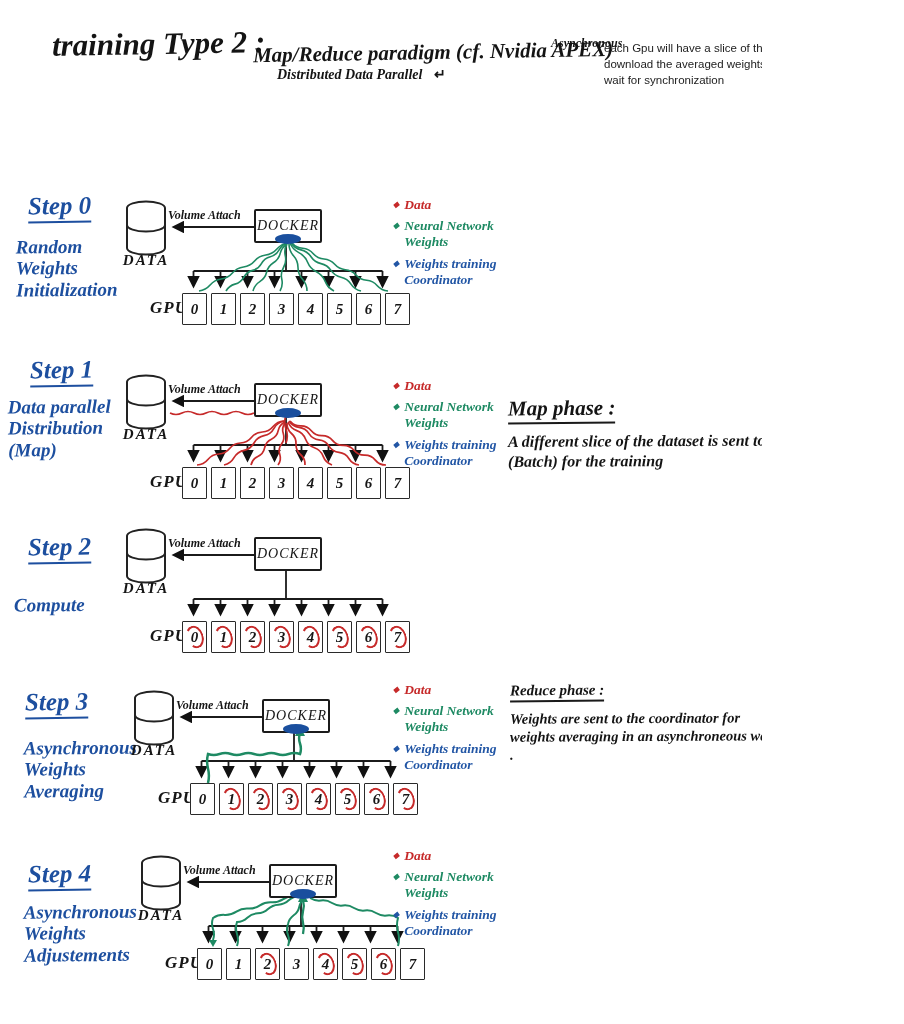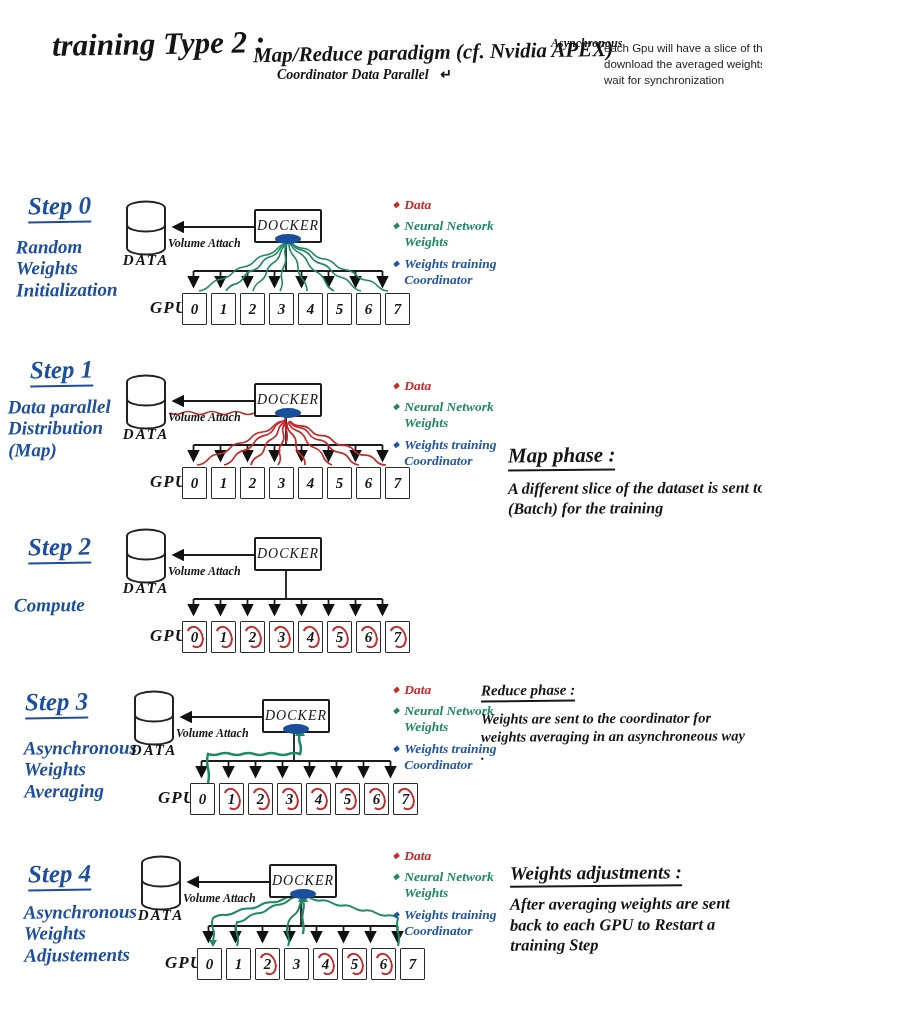--- a/index.html
+++ b/index.html
@@ -20,21 +20,21 @@
   .step-label{font-size:25px;font-weight:bold;border-bottom:2.5px solid #1d4f9f;
               padding-bottom:1px;display:inline-block;transform:rotate(-1deg);}
   .step-subtitle{font-size:19px;font-weight:bold;line-height:1.13;transform:rotate(-0.5deg);}
   
   .docker-box{width:64px;height:30px;border:2.2px solid #1b1b1b;border-radius:2px;
               display:flex;align-items:center;justify-content:center;background:#fff;z-index:2;}
   .docker-box .dlabel{font-weight:normal;font-size:14px;letter-spacing:1px;font-style:italic;}
   .oval{position:absolute;left:50%;bottom:-3px;transform:translateX(-50%);
         width:26px;height:10px;background:#1a4f9e;border-radius:50%;}
   .data-label{font-size:15px;font-weight:bold;letter-spacing:2px;width:56px;text-align:center;}
-  .vol-label{font-size:12px;font-weight:bold;width:95px;margin-top:28px;}
+  .vol-label{font-size:12px;font-weight:bold;width:95px;}
   .gpu-label{font-size:17px;font-weight:bold;letter-spacing:1px;}
   .gpu-row{display:flex;gap:4px;}
   .gbox{position:relative;width:23px;height:30px;border:1.8px solid #2a2a2a;border-radius:1px;
         background:#fff;display:flex;align-items:center;justify-content:center;}
   .gnum{position:relative;z-index:2;font-size:15px;font-weight:bold;font-style:italic;}
   .arc{position:absolute;z-index:1;left:50%;top:50%;width:13px;height:19px;
        transform:translate(-50%,-50%) rotate(-18deg);
        border:2.4px solid #c62a2a;border-radius:50%;border-left-color:transparent;}
   
   .legend{width:118px;font-size:13.5px;font-weight:bold;line-height:1.2;}
@@ -54,21 +54,21 @@
 </style>
 </head>
 <body>
 
 <div id="page">
 
   <div class="abs hand title-main black" style="left:52px;top:26px;">training Type 2 :</div>
   <div class="abs hand title-paradigm black" style="left:253px;top:40px;transform:rotate(-1deg);">Map/Reduce paradigm (cf. Nvidia APEX)</div>
   <div class="abs hand title-async black" style="left:551px;top:36px;">Asynchronous</div>
   <div class="abs hand title-sub black" style="left:277px;top:66px;">
-    <span>Coordinator Data Parallel</span>
+    <span>Distributed Data Parallel</span>
     <span style="font-style:normal;font-weight:bold;margin-left:8px;">↵</span>
   </div>
   <div class="abs print hdr-note" style="left:604px;top:40px;">each Gpu will have a slice of the data to train and will then download the averaged weights every n steps but don`t wait for synchronization</div>
 
   <div class="abs hand step-label blue" style="left:28px;top:192px;">Step 0</div>
   <div class="abs hand step-subtitle blue" style="left:16px;top:236px;width:108px;">Random Weights Initialization</div>
 
   <svg class="abs" style="left:120px;top:199px;" width="420" height="150" viewBox="0 0 420 150">
     <defs>
         <marker id="m0" viewBox="0 0 10 10" refX="8" refY="5" markerWidth="7" markerHeight="7" orient="auto">
@@ -219,21 +219,21 @@
     <div class="leg-item leg-green">
         <span class="leg-bullet">◆</span>
         <span>Neural Network Weights</span>
       </div>
     <div class="leg-item leg-blue">
         <span class="leg-bullet">◆</span>
         <span>Weights training Coordinator</span>
       </div>
   </div>
   <div class="abs hand black" style="left:508px;top:396px;">
-    <div class="note-title" style="font-size:21px;margin-top:47px;">Map phase :</div>
+    <div class="note-title" style="font-size:21px;">Map phase :</div>
     <div class="note-body" style="font-size:16px;width:350px;font-weight:bold;">A different slice of the dataset is sent to each GPU (Batch) for the training</div>
   </div>
 
   <div class="abs hand step-label blue" style="left:28px;top:533px;">Step 2</div>
   <div class="abs hand step-subtitle blue" style="left:14px;top:594px;width:130px;">Compute</div>
 
   <svg class="abs" style="left:120px;top:527px;" width="420" height="150" viewBox="0 0 420 150">
     <defs>
         <marker id="m2" viewBox="0 0 10 10" refX="8" refY="5" markerWidth="7" markerHeight="7" orient="auto">
           <path d="M0,0 L10,5 L0,10 z" fill="#111"></path>
@@ -366,21 +366,21 @@
       </div>
     <div class="leg-item leg-green">
         <span class="leg-bullet">◆</span>
         <span>Neural Network Weights</span>
       </div>
     <div class="leg-item leg-blue">
         <span class="leg-bullet">◆</span>
         <span>Weights training Coordinator</span>
       </div>
   </div>
-  <div class="abs hand black" style="left:481px;top:681px;">
+  <div class="abs hand black" style="left:510px;top:681px;">
     <div class="note-title" style="font-size:15px;font-weight:bold;">Reduce phase :</div>
     <div class="note-body" style="font-size:14.5px;width:265px;font-weight:bold;">Weights are sent to the coordinator for weights averaging in an asynchroneous way .</div>
   </div>
 
   <div class="abs hand step-label blue" style="left:28px;top:860px;">Step 4</div>
   <div class="abs hand step-subtitle blue" style="left:24px;top:901px;width:150px;">Asynchronous Weights Adjustements</div>
 
   <svg class="abs" style="left:135px;top:854px;" width="420" height="150" viewBox="0 0 420 150">
     <defs>
         <marker id="m4" viewBox="0 0 10 10" refX="8" refY="5" markerWidth="7" markerHeight="7" orient="auto">
@@ -452,18 +452,14 @@
       </div>
     <div class="leg-item leg-green">
         <span class="leg-bullet">◆</span>
         <span>Neural Network Weights</span>
       </div>
     <div class="leg-item leg-blue">
         <span class="leg-bullet">◆</span>
         <span>Weights training Coordinator</span>
       </div>
   </div>
-  <div class="abs hand black" style="left:510px;top:862px;">
-    <div class="note-title" style="font-size:19px;">Weights adjustments :</div>
-    <div class="note-body" style="font-size:16.5px;width:255px;font-weight:bold;">After averaging weights are sent back to each GPU to Restart a training Step</div>
-  </div>
 
 </div>
 
 </body></html>

